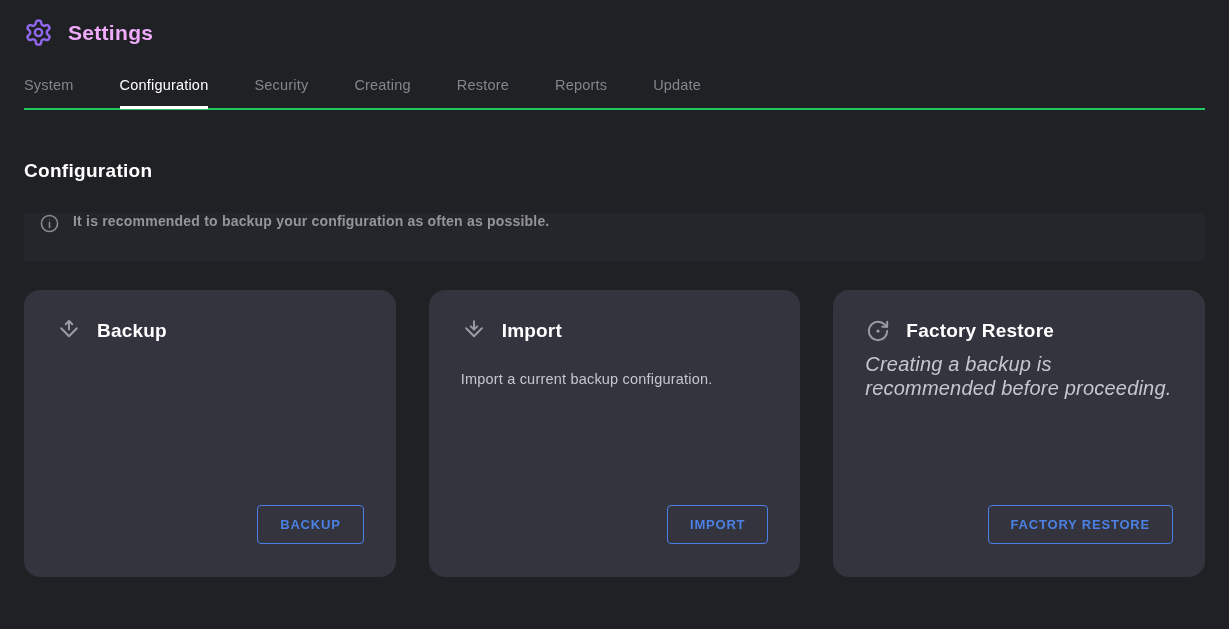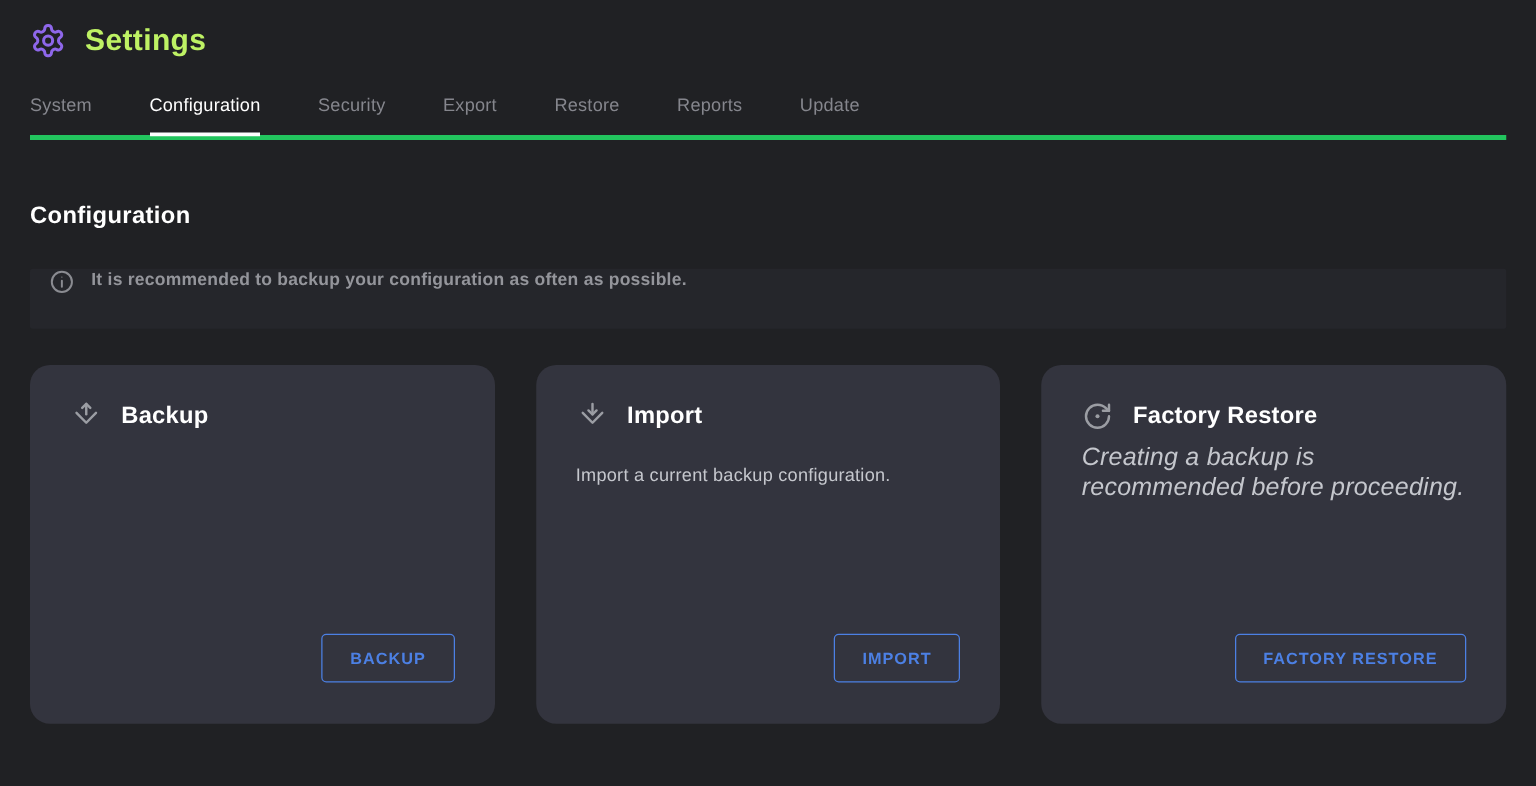--- a/index.html
+++ b/index.html
@@ -8,24 +8,24 @@
     background: #202124;
     font-family: "Liberation Sans", "DejaVu Sans", sans-serif;
     overflow: hidden;
   }
   .container { padding: 0 24px; }
 
   
   .app-header { display: flex; align-items: center; padding-top: 17px; height: 48px; }
   .gear-wrap { width: 29px; height: 29px; color: #8E67EA; }
   .gear-wrap svg { width: 100%; height: 100%; }
-  .app-title { margin-left: 15px; font-size: 24px; font-weight: 700; color: #bef264; letter-spacing: .3px; }
+  .app-title { margin-left: 15px; font-size: 21px; font-weight: 700; color: #f0abfc; letter-spacing: .3px; }
 
   
-  .tabbar { display: flex; margin-top: 29px; border-bottom: 4px solid #22c55e; }
+  .tabbar { display: flex; margin-top: 29px; border-bottom: 2px solid #22c55e; }
   .tab {
     position: relative; margin-right: 46px; padding-bottom: 15px;
     font-size: 14.5px; color: #85868D; cursor: pointer; font-weight: 400;
     letter-spacing: .2px;
   }
   .tab.active { color: #ffffff; font-weight: 500; }
   .tab.active::after {
     content: ""; position: absolute; left: 0; right: 0; bottom: -1px;
     height: 3px; background: #ffffff;
   }
@@ -76,21 +76,21 @@
         <circle cx="12" cy="12" r="3"></circle>
       </svg>
     </span>
     <span class="app-title">Settings</span>
   </div>
 
   <div class="tabbar">
     <div class="tab">System</div>
     <div class="tab active">Configuration</div>
     <div class="tab">Security</div>
-    <div class="tab">Export</div>
+    <div class="tab">Creating</div>
     <div class="tab">Restore</div>
     <div class="tab">Reports</div>
     <div class="tab">Update</div>
   </div>
 
   <div class="page-heading">Configuration</div>
 
   <div class="banner">
     <span class="info-wrap">
       <svg viewBox="0 0 24 24" fill="none" stroke="currentColor" stroke-width="1.8" stroke-linecap="round">

